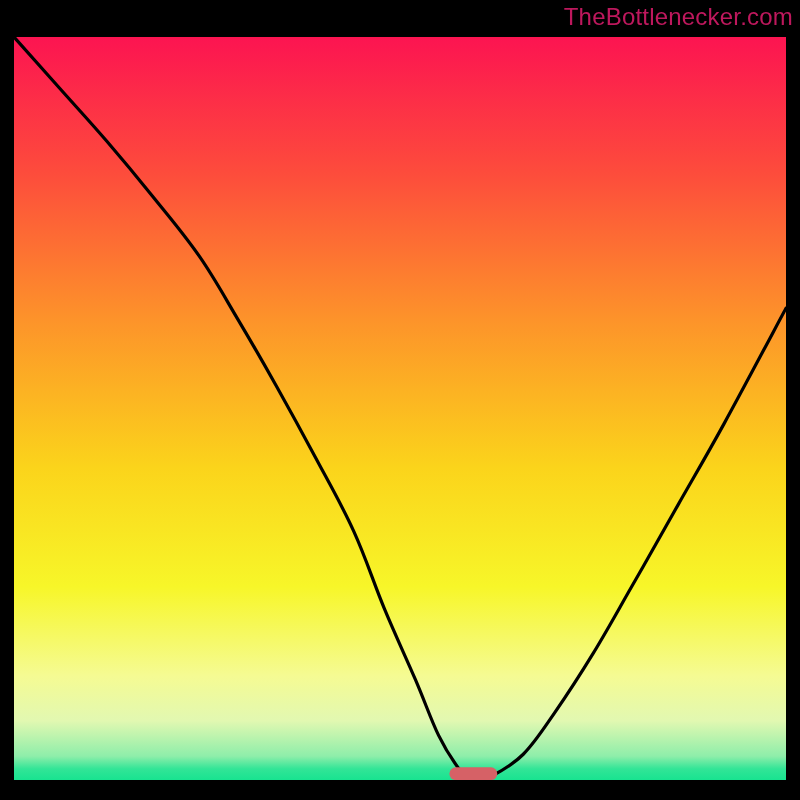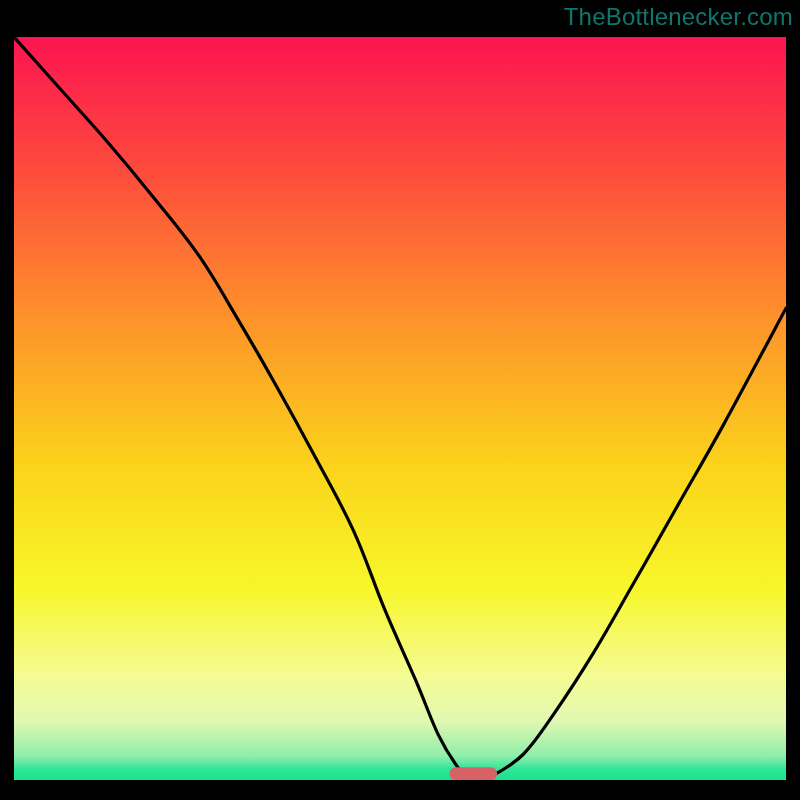--- a/index.html
+++ b/index.html
@@ -44,21 +44,21 @@
   }
   .marker {
     position: absolute;
     inset: 0;
     pointer-events: none;
   }
   .watermark {
     position: absolute;
     top: 3px;
     right: 7px;
-    color: #0f766e;
+    color: #be185d;
     font-size: 24px;
     letter-spacing: 0.2px;
     font-weight: 400;
     user-select: none;
   }
 </style>
 </head>
 <body>
 
 <div class="frame"></div>

